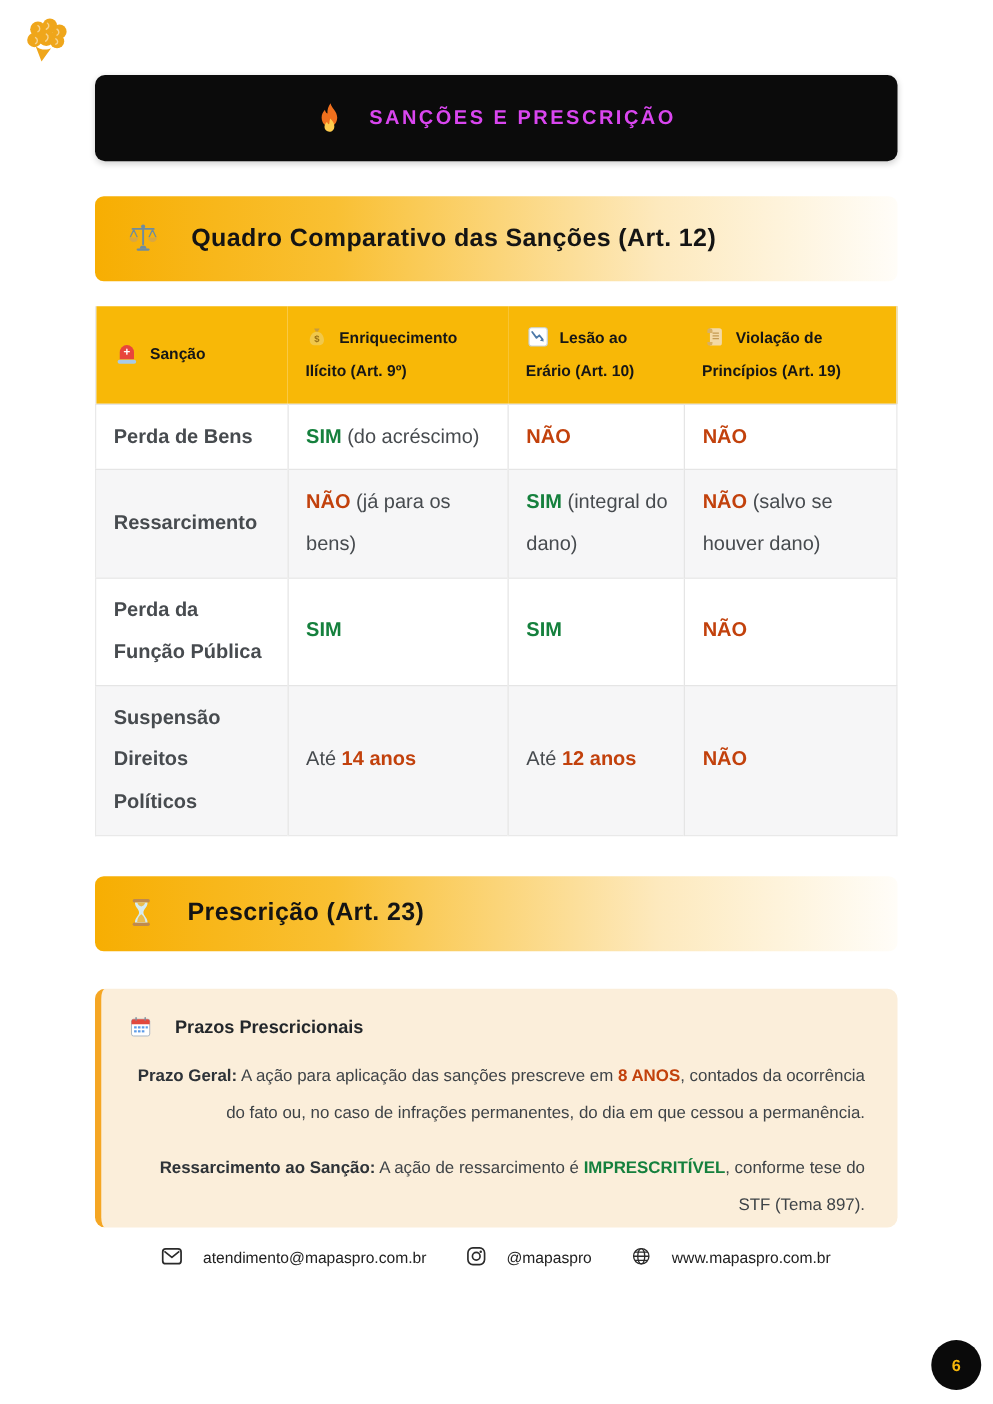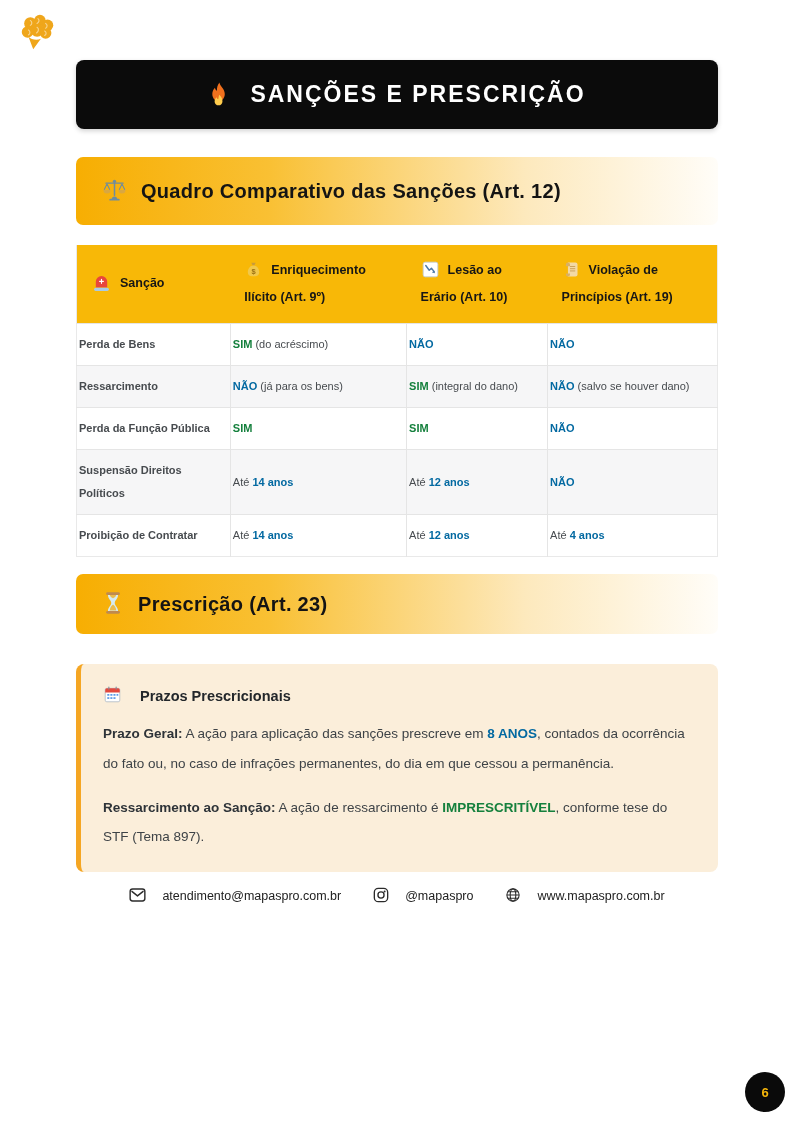--- a/index.html
+++ b/index.html
@@ -16,64 +16,64 @@
   
   .brain-logo { position:absolute; left:17px; top:12px; width:42px; height:40px; }
 
   
   .black-banner {
     margin-top:60px; height:69px; background:#0B0B0B; border-radius:8px;
     display:flex; align-items:center; justify-content:center; gap:12px;
     box-shadow:0 2px 5px rgba(0,0,0,.18);
   }
   .black-banner .title {
-    color:#ffffff; font-size:23px; font-weight:700; letter-spacing:2px;
+    color:#d946ef; font-size:16px; font-weight:700; letter-spacing:2px;
   }
 
   
   .section-banner {
     border-radius:7px;
     background:linear-gradient(90deg,#F7AE02 0%,#F9C033 30%,#FDE9BD 70%,#FFFDF8 100%);
-    display:flex; align-items:center; gap:6px; padding-left:26px;text-align:center;
+    display:flex; align-items:center; gap:18px; padding-left:26px;text-align:center;
   }
   .section-banner .stitle { color:#141414; font-size:20px; font-weight:700; letter-spacing:.3px; }
   .banner-comparativo { margin-top:28px; height:68px; }
-  .banner-prescricao  { margin-top:17px; height:60px; }
+  .banner-prescricao  { margin-top:32px; height:60px; }
 
   
   table.sanctions { margin-top:20px; width:100%; border-collapse:collapse; border:1px solid #E9E9E9; border-top:none; }
   table.sanctions th {
     background:#F8B807; text-align:left; vertical-align:middle;
     font-size:12.5px; font-weight:700; color:#161616;
     padding:12px 12px 12px 14px; line-height:2.15;
   }
   table.sanctions td {
-    vertical-align:middle; font-size:11px; color:#474B4F;
-    padding:9px 12px 9px 2px; line-height:2.1;
+    vertical-align:middle; font-size:16px; color:#474B4F;
+    padding:9px 12px 9px 14px; line-height:2.1;
     border-top:1px solid #E5E5E5; border-left:1px solid #E5E5E5;
   }
   table.sanctions td:first-child { border-left:none; }
   table.sanctions tr:nth-child(even) td { background:#F6F6F7; }
   td.rowlabel { font-weight:700; color:#2E3338; }
 
   .cicon { display:inline-block; vertical-align:middle; margin-right:8px; line-height:0; position:relative; top:-1px; }
 
   .seg { }
   .seg-green { color:#15803d; font-weight:700; }
-  .seg-red   { color:#0369a1; font-weight:700; }
+  .seg-red   { color:#c2410c; font-weight:700; }
   .seg-bold  { color:#2E3338; font-weight:700; }
   .seg-plain { }
 
   
   .callout {
     margin-top:30px; background:#FBEEDA; border-left:5px solid #F5A623;
-    border-radius:8px; padding:22px 26px 20px 22px;
+    border-radius:8px; padding:22px 26px 4px 22px;
   }
   .callout-title { display:flex; align-items:center; gap:10px; font-size:14.5px; font-weight:700; color:#23272B; margin-bottom:6px; }
-  .callout p { font-size:13.5px; line-height:2.2; color:#3E4347; margin-top:14px; }
+  .callout p { font-size:13.5px; line-height:2.2; color:#3E4347; margin-top:14px;text-align:right; }
 
   
   .footer { margin-top:16px; display:flex; justify-content:center; align-items:center; gap:32px; }
   .footer-item { display:flex; align-items:center; gap:8px; font-size:12.5px; color:#212121; }
 
   
   .page-badge {
     position:absolute; left:745px; top:1072px; width:40px; height:40px;
     background:#0A0A0A; border-radius:50%;
     display:flex; align-items:center; justify-content:center;
@@ -191,26 +191,20 @@
           <td><span class="seg seg-green">SIM</span></td>
           <td><span class="seg seg-green">SIM</span></td>
           <td><span class="seg seg-red">NÃO</span></td>
         </tr>
         <tr>
           <td class="rowlabel">Suspensão Direitos Políticos</td>
           <td><span class="seg seg-plain">Até </span><span class="seg seg-red">14 anos</span></td>
           <td><span class="seg seg-plain">Até </span><span class="seg seg-red">12 anos</span></td>
           <td><span class="seg seg-red">NÃO</span></td>
         </tr>
-        <tr>
-          <td class="rowlabel">Proibição de Contratar</td>
-          <td><span class="seg seg-plain">Até </span><span class="seg seg-red">14 anos</span></td>
-          <td><span class="seg seg-plain">Até </span><span class="seg seg-red">12 anos</span></td>
-          <td><span class="seg seg-plain">Até </span><span class="seg seg-red">4 anos</span></td>
-        </tr>
       </tbody>
   </table>
 
   <div class="section-banner banner-prescricao">
     <span class="cicon">
       <svg viewBox="0 0 24 26" width="22" height="24">
         <rect x="4.5" y="1.3" width="15" height="3" rx="1.5" fill="#BF8A4E"></rect>
         <rect x="4.5" y="21.7" width="15" height="3" rx="1.5" fill="#BF8A4E"></rect>
         <path d="M6.5 4.3h11c0 4.3-3.6 5.7-3.6 8.7s3.6 4.4 3.6 8.7h-11c0-4.3 3.6-5.7 3.6-8.7S6.5 8.6 6.5 4.3z" fill="#D6EBF2"></path>
         <path d="M8.6 4.3h6.8c-.4 2.7-3.4 3.5-3.4 3.5s-3-.8-3.4-3.5z" fill="#EBBC4E"></path>

